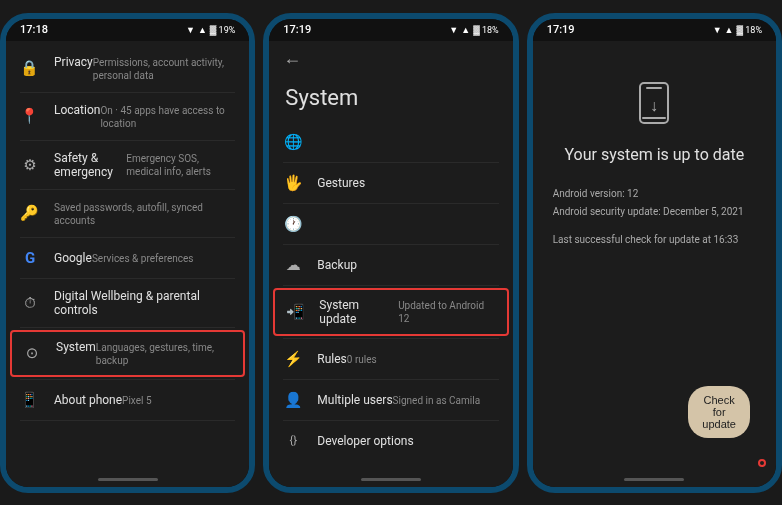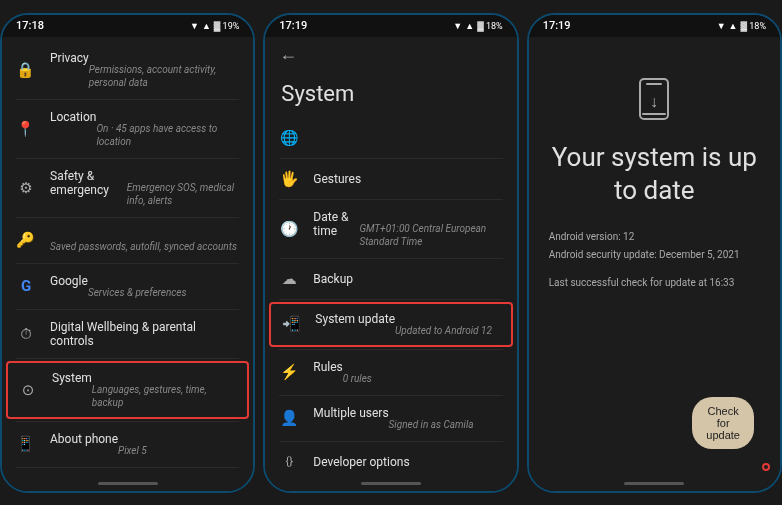--- a/index.html
+++ b/index.html
@@ -15,21 +15,21 @@
       overflow: hidden;
     }
 
     .phone {
       width: 264px;
       height: 480px;
       background: #111;
       border-radius: 28px;
       overflow: hidden;
       position: relative;
-      border: 2px solid #0c4a6e;
+      border: 6px solid #0c4a6e;
     }
 
     .status-bar {
       display: flex;
       justify-content: space-between;
       align-items: center;
       padding: 4px 14px;
       background: #111;
       height: 22px;
     }
@@ -86,23 +86,22 @@
 
     .settings-item-title {
       color: #e0e0e0;
       font-size: 12px;
       font-weight: 400;
     }
 
     .settings-item-subtitle {
       color: #888;
       font-size: 10px;
-      margin-top: 12px;
+      margin-top: 1px;
       line-height: 1.3;
-      font-style: italic;
     }
 
     
     .page-title {
       color: #e0e0e0;
       font-size: 22px;
       font-weight: 400;
       padding: 10px 16px 8px 16px;
     }
 
@@ -122,40 +121,40 @@
       height: 100%;
     }
 
     .update-icon-area {
       margin-top: 20px;
       margin-bottom: 16px;
     }
 
     .update-title {
       color: #e0e0e0;
-      font-size: 26px;
+      font-size: 16px;
       font-weight: 400;
       text-align: center;
       line-height: 1.3;
       margin-bottom: 20px;
     }
 
     .update-info {
       width: 100%;
     }
 
     .update-info-line {
       color: #aaa;
       font-size: 10px;
       line-height: 1.8;
     }
 
     .check-update-btn {
       position: absolute;
-      bottom: 20px;
+      bottom: 27px;
       right: 14px;
       background: #d4c4a8;
       color: #222;
       border: none;
       border-radius: 20px;
       padding: 8px 14px;
       font-size: 11px;
       font-weight: 500;
       cursor: pointer;
       border: 2px solid #e53935;
@@ -298,24 +297,20 @@
       <div class="settings-item">
         <div class="settings-item-icon">🖐</div>
         <div class="settings-item-text">
           <span class="settings-item-title">Gestures</span>
         </div>
       </div>
       <div class="divider"></div>
 
       <div class="settings-item">
         <div class="settings-item-icon">🕐</div>
-        <div class="settings-item-text">
-          <span class="settings-item-title">Date &amp; time</span>
-          <span class="settings-item-subtitle">GMT+01:00 Central European Standard Time</span>
-        </div>
       </div>
       <div class="divider"></div>
 
       <div class="settings-item">
         <div class="settings-item-icon">☁</div>
         <div class="settings-item-text">
           <span class="settings-item-title">Backup</span>
         </div>
       </div>
       <div class="divider"></div>

